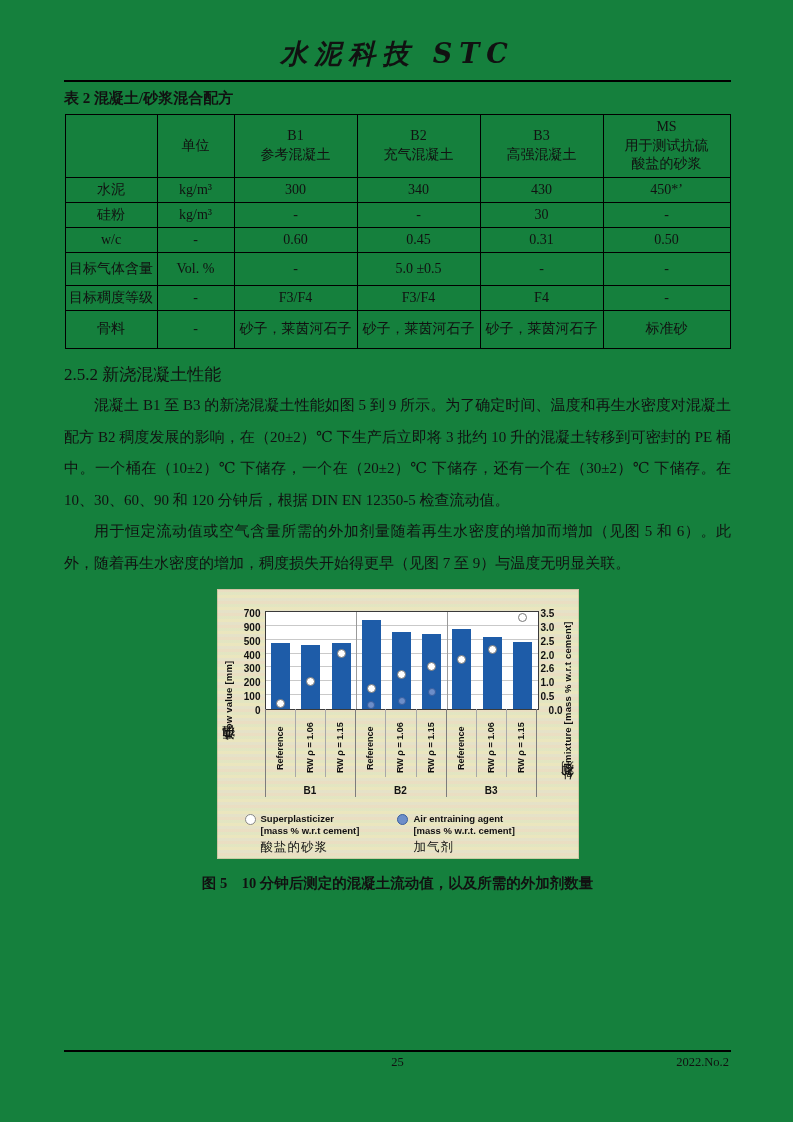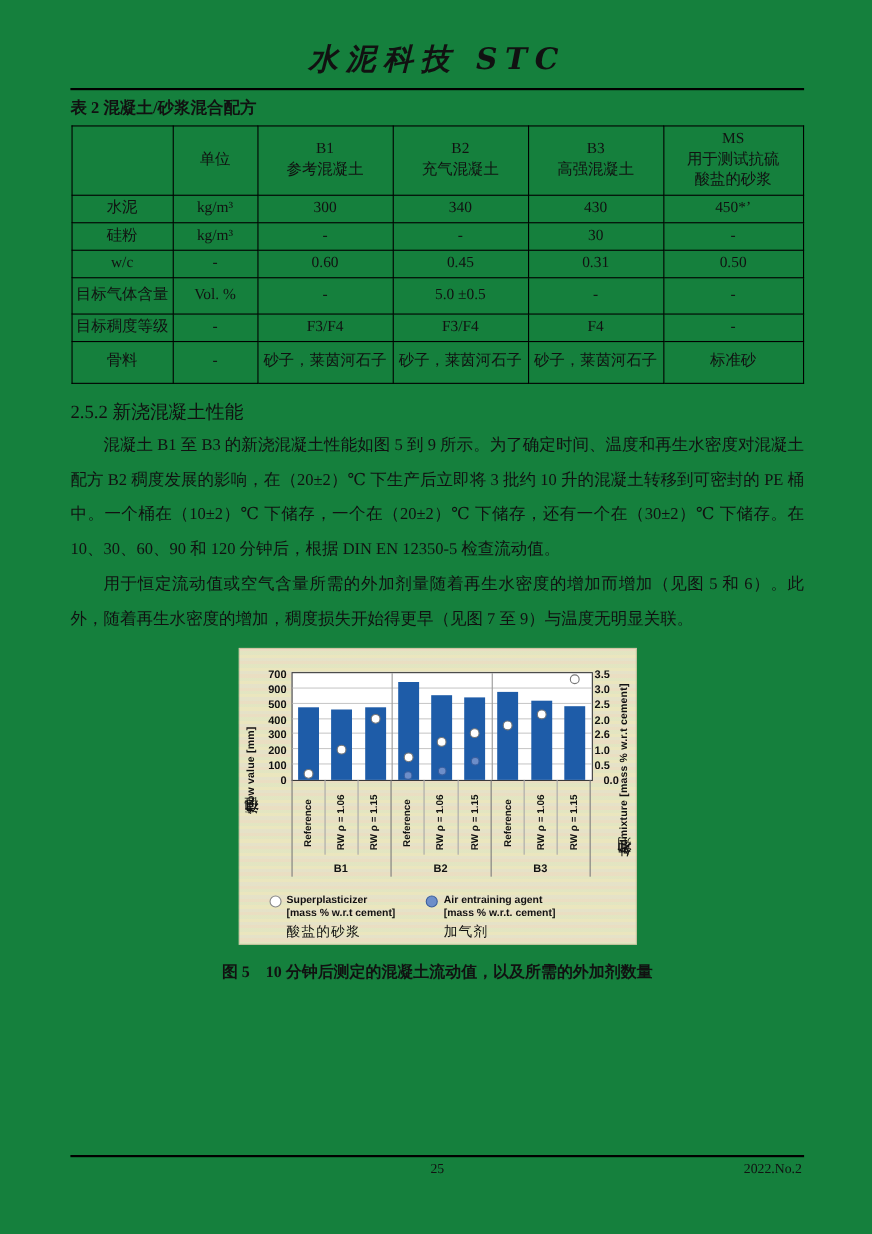--- a/index.html
+++ b/index.html
@@ -116,21 +116,21 @@
     white-space:nowrap;
   }
   .sep{position:absolute;top:0;width:1px;height:68px;background:#a8a8a8;}
   .sep.long{height:88px;background:#7d7d7d;}
   .glabel{
     position:absolute;top:76px;text-align:center;
     font:bold 10px "Liberation Sans","DejaVu Sans",sans-serif;
   }
   .legend{
     position:absolute;left:28px;top:224px;right:6px;
-    display:flex;gap:28px;align-items:center;
+    display:flex;gap:38px;align-items:center;
   }
   .legend-item{display:flex;gap:5px;align-items:flex-start;}
   .mk{width:9px;height:9px;border-radius:50%;margin-top:1px;flex:0 0 auto;}
   .mk.open{background:#fff;border:1px solid #888;}
   .mk.fill{background:#6d8ec9;border:1px solid #3a5f9e;}
   .legend-text{font:bold 9.5px/1.25 "Liberation Sans","DejaVu Sans",sans-serif;}
   .legend-text .cn{font:12.5px "Liberation Serif",serif;font-weight:normal;margin-top:2px;letter-spacing:1px;}
 
   .fig-caption{
     text-align:center;

